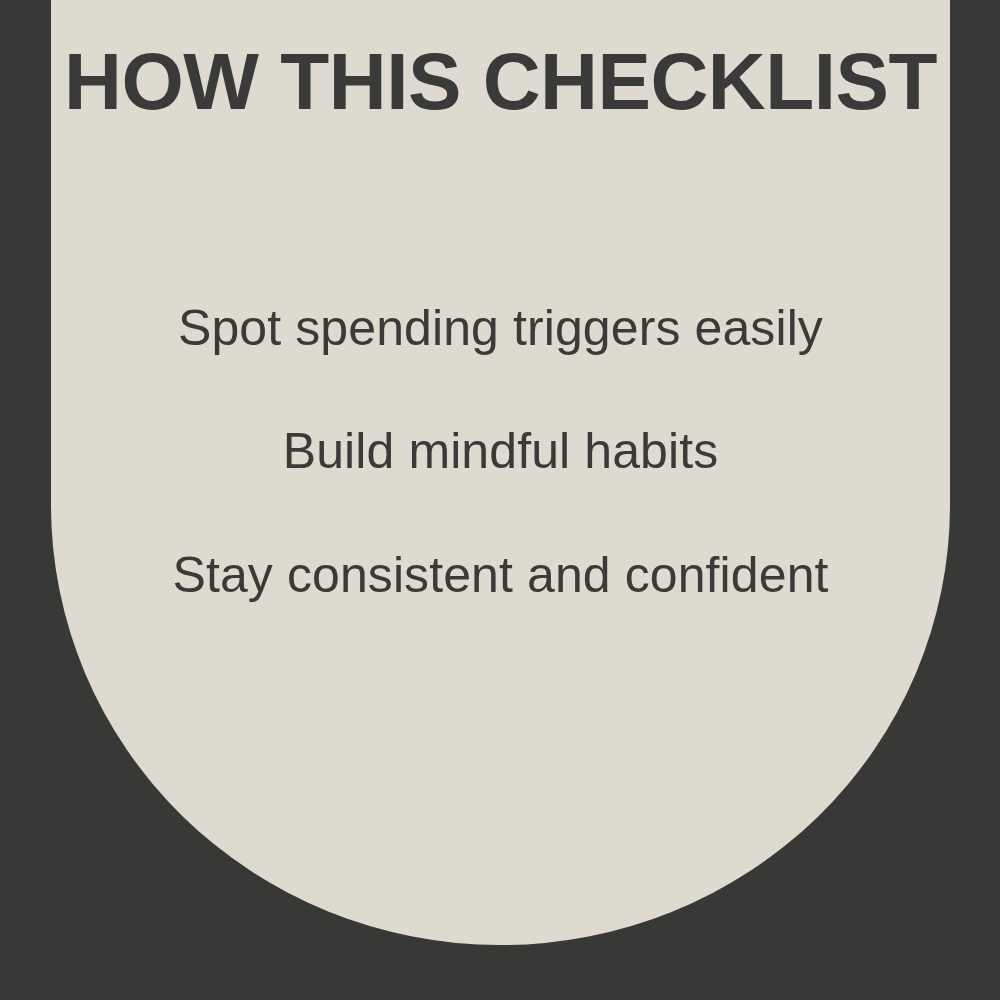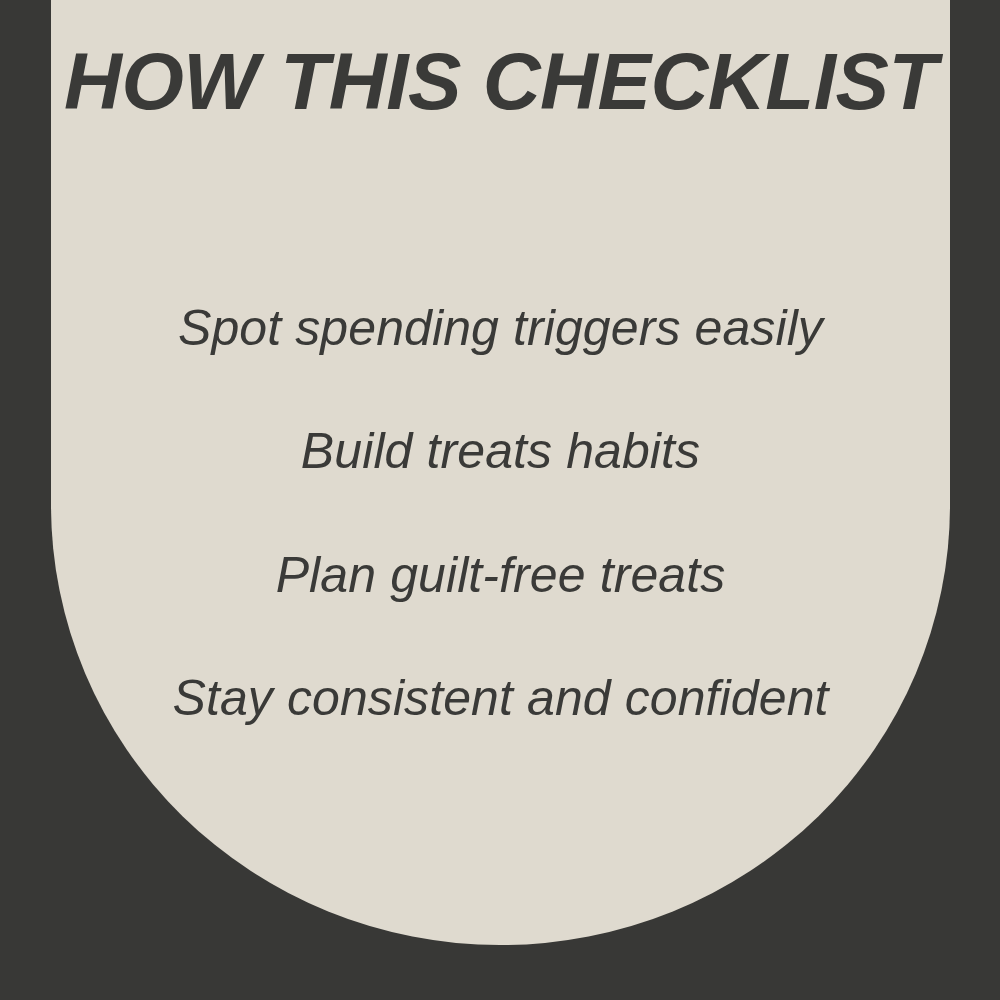--- a/index.html
+++ b/index.html
@@ -27,21 +27,20 @@
     left: 51px;
     top: 0px;
     width: 899px;
     height: 945px;
     background: #dfdacf;
     border-top-left-radius: 0px;
     border-top-right-radius: 0px;
     border-bottom-left-radius: 449px 440px;
     border-bottom-right-radius: 449px 440px;
     box-sizing: border-box;
-    font-style: italic;
   }
 
   #card-inner {
     position: absolute;
     left: 0;
     top: 0;
     width: 899px;
     height: 945px;
   }
 
@@ -105,26 +104,23 @@
       </div>
 
       <div id="benefits">
 
         <div class="benefit-row">
           <span class="benefit-text">Spot spending triggers easily</span>
         </div>
 
 
         <div class="benefit-row">
-          <span class="benefit-text">Build treats habits</span>
+          <span class="benefit-text">Build mindful habits</span>
         </div>
 
-        <div class="benefit-row">
-          <span class="benefit-text">Plan guilt-free treats</span>
-        </div>
 
         <div class="benefit-row">
           <span class="benefit-text">Stay consistent and confident</span>
         </div>
 
       </div>
 
     </div>
   </div>
 

